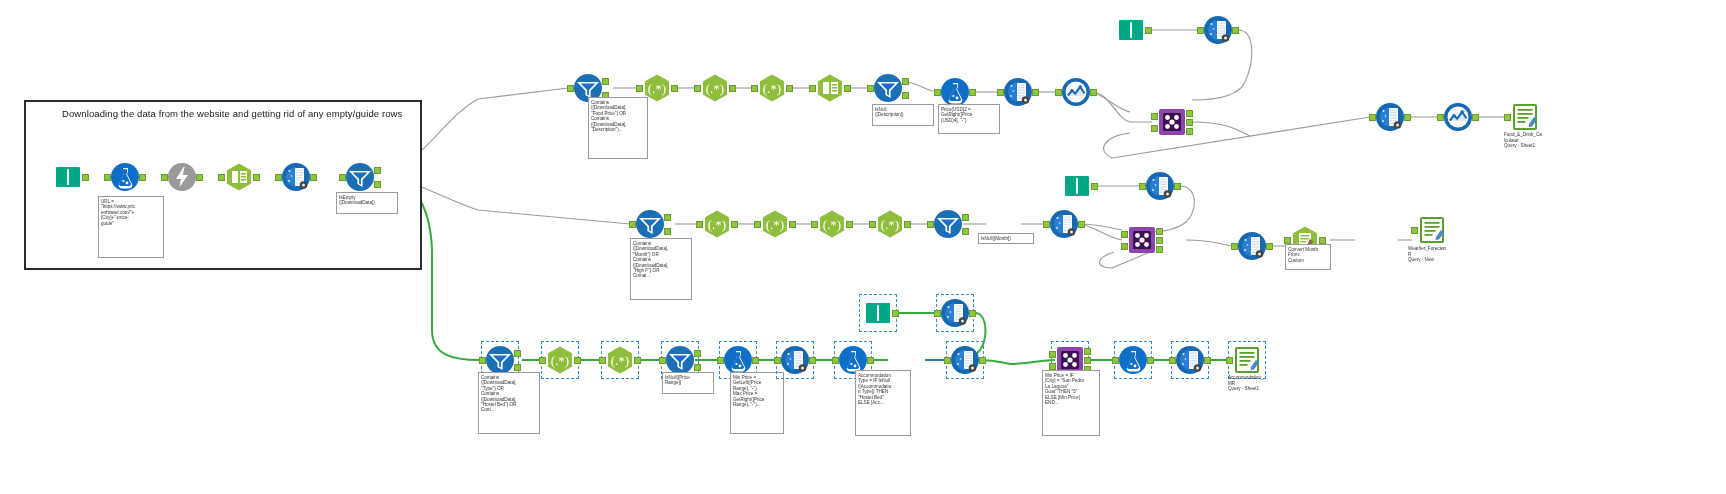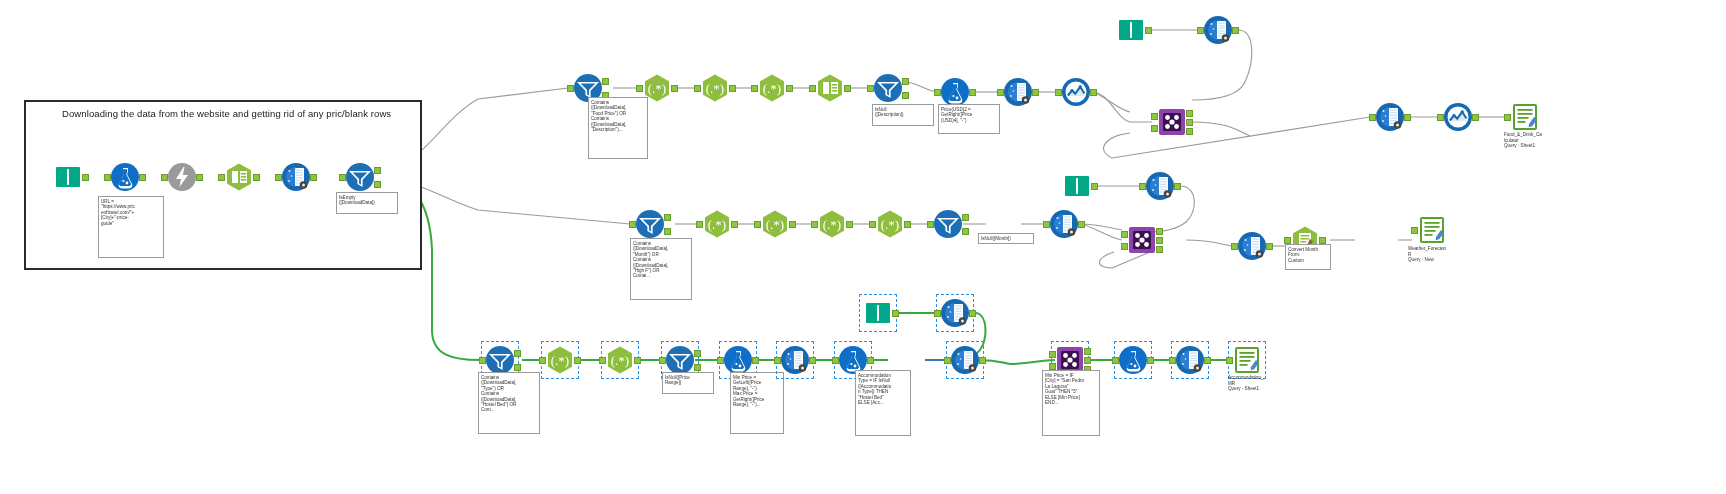--- a/index.html
+++ b/index.html
@@ -115,21 +115,21 @@
       <path d="M895 313 H935"></path>
       <path d="M975 313 C 988 313, 988 340, 980 350 C 974 358, 965 360, 958 360"></path>
       <path d="M1010 364 C 1030 364, 1040 360, 1055 360"></path>
     </g>
     <g fill="none" stroke="#3a6fd8" stroke-width="1.6">
       <path d="M925 360 H945"></path>
     </g>
   </svg>
 
   <div class="comment-box" style="left:24px;top:100px;width:398px;height:170px;"></div>
-  <div class="comment-title" style="left:62px;top:108px;">Downloading the data from  the website and getting rid of any pric/blank rows</div>
+  <div class="comment-title" style="left:62px;top:108px;">Downloading the data from  the website and getting rid of any empty/guide rows</div>
 
 <div class="node" style="left: 53px; top: 162px;">
       <span class="glyph">
         <svg viewBox="0 0 30 30" width="30" height="30">
         <rect x="3" y="5" width="24" height="20" rx="1" fill="#00a887"></rect>
         <rect x="6" y="8" width="18" height="14" fill="#fff"></rect>
         <rect x="6" y="8" width="8" height="14" fill="#00a887"></rect>
         <rect x="16" y="8" width="8" height="14" fill="#00a887"></rect>
         <rect x="14.2" y="7" width="1.6" height="16" fill="#fff"></rect>
       </svg>

